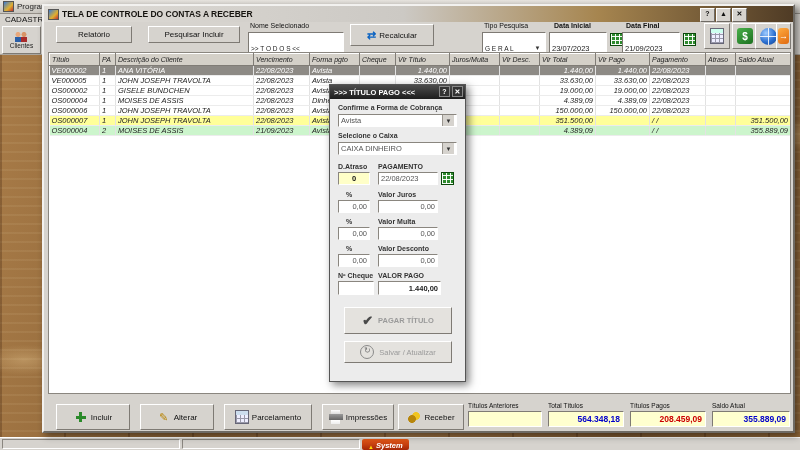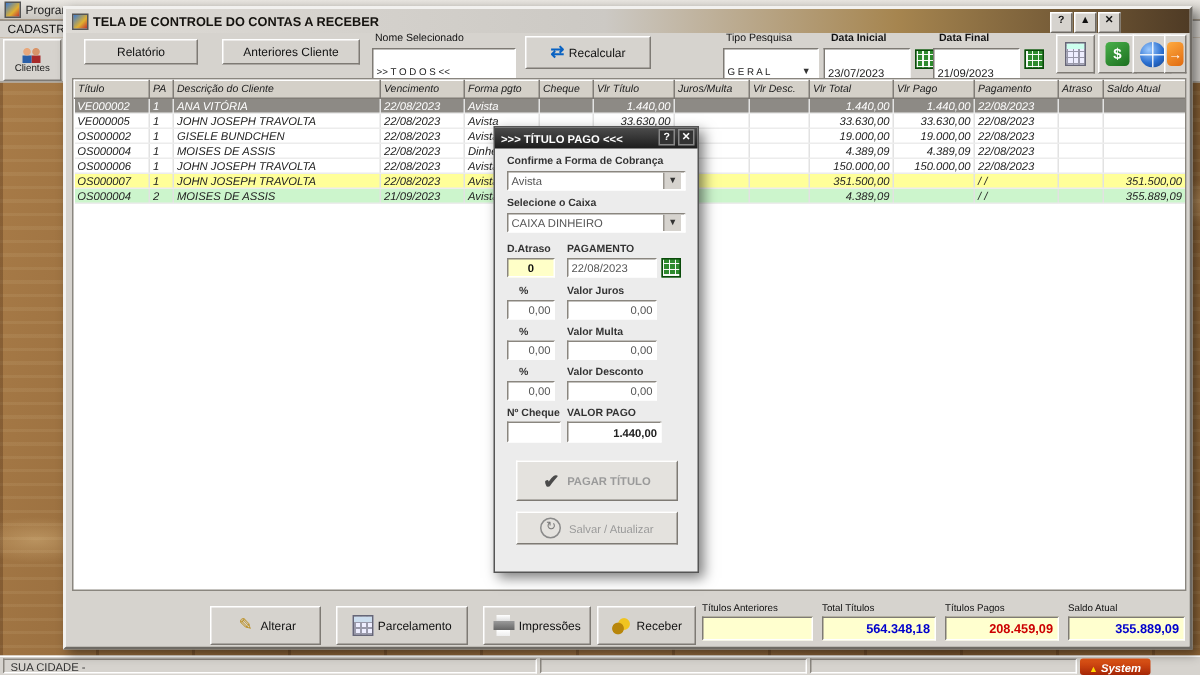--- a/index.html
+++ b/index.html
@@ -178,21 +178,21 @@
       <span>TELA DE CONTROLE DO CONTAS A RECEBER</span>
       <span class="win-controls">
         <span class="tbtn">?</span>
         <span class="tbtn">▲</span>
         <span class="tbtn">✕</span>
       </span>
     </div>
     <div class="win-body">
 
       <div class="btn" style="left:12px;top:4px;width:76px;height:17px;">Relatório</div>
-      <div class="btn" style="left:104px;top:4px;width:92px;height:17px;">Anteriores Cliente</div>
+      <div class="btn" style="left:104px;top:4px;width:92px;height:17px;">Pesquisar Incluir</div>
 
       <div class="lbl" style="left:206px;top:0px;">Nome Selecionado</div>
       <div class="field" style="left:204px;top:10px;width:96px;height:15px;font-size:6.5px;">&gt;&gt; T O D O S &lt;&lt;</div>
 
       <div class="btn" style="left:306px;top:2px;width:84px;height:22px;">
         <span class="ic-recalc">⇄</span>
         <span>Recalcular</span>
       </div>
 
       <div class="lbl" style="left:440px;top:0px;">Tipo Pesquisa</div>
@@ -352,20 +352,24 @@
                 <td class="num">4.389,09</td>
                 <td class="num"></td>
                 <td>/ /</td>
                 <td></td>
                 <td class="num">355.889,09</td>
               </tr>
             </tbody>
         </table>
       </div>
 
+      <div class="btn action-btn" style="left:12px;width:74px;">
+        <span class="ic ic-plus"></span>
+        <span>Incluir</span>
+      </div>
       <div class="btn action-btn" style="left:96px;width:74px;">
         <span class="ic ic-pencil">✎</span>
         <span>Alterar</span>
       </div>
       <div class="btn action-btn" style="left:180px;width:88px;">
         <span class="ic ic-grid"></span>
         <span>Parcelamento</span>
       </div>
       <div class="btn action-btn" style="left:278px;width:72px;">
         <span class="ic ic-printer"></span>
@@ -447,21 +451,20 @@
         <span>PAGAR TÍTULO</span>
       </div>
       <div class="dlg-btn" style="top:242px;height:22px;font-weight:normal;">
         <span class="ic-refresh">↻</span>
         <span>Salvar / Atualizar</span>
       </div>
     </div>
   </div>
 
   <div class="app-status">
-    <div class="status-cell grow1">SUA CIDADE - </div>
     <div class="status-cell grow2"></div>
     <div class="status-cell grow3"></div>
     <div class="logo">
       <span class="logo-spark">▲</span>
       <span>System</span>
     </div>
   </div>
 </div>
 
 </body></html>

